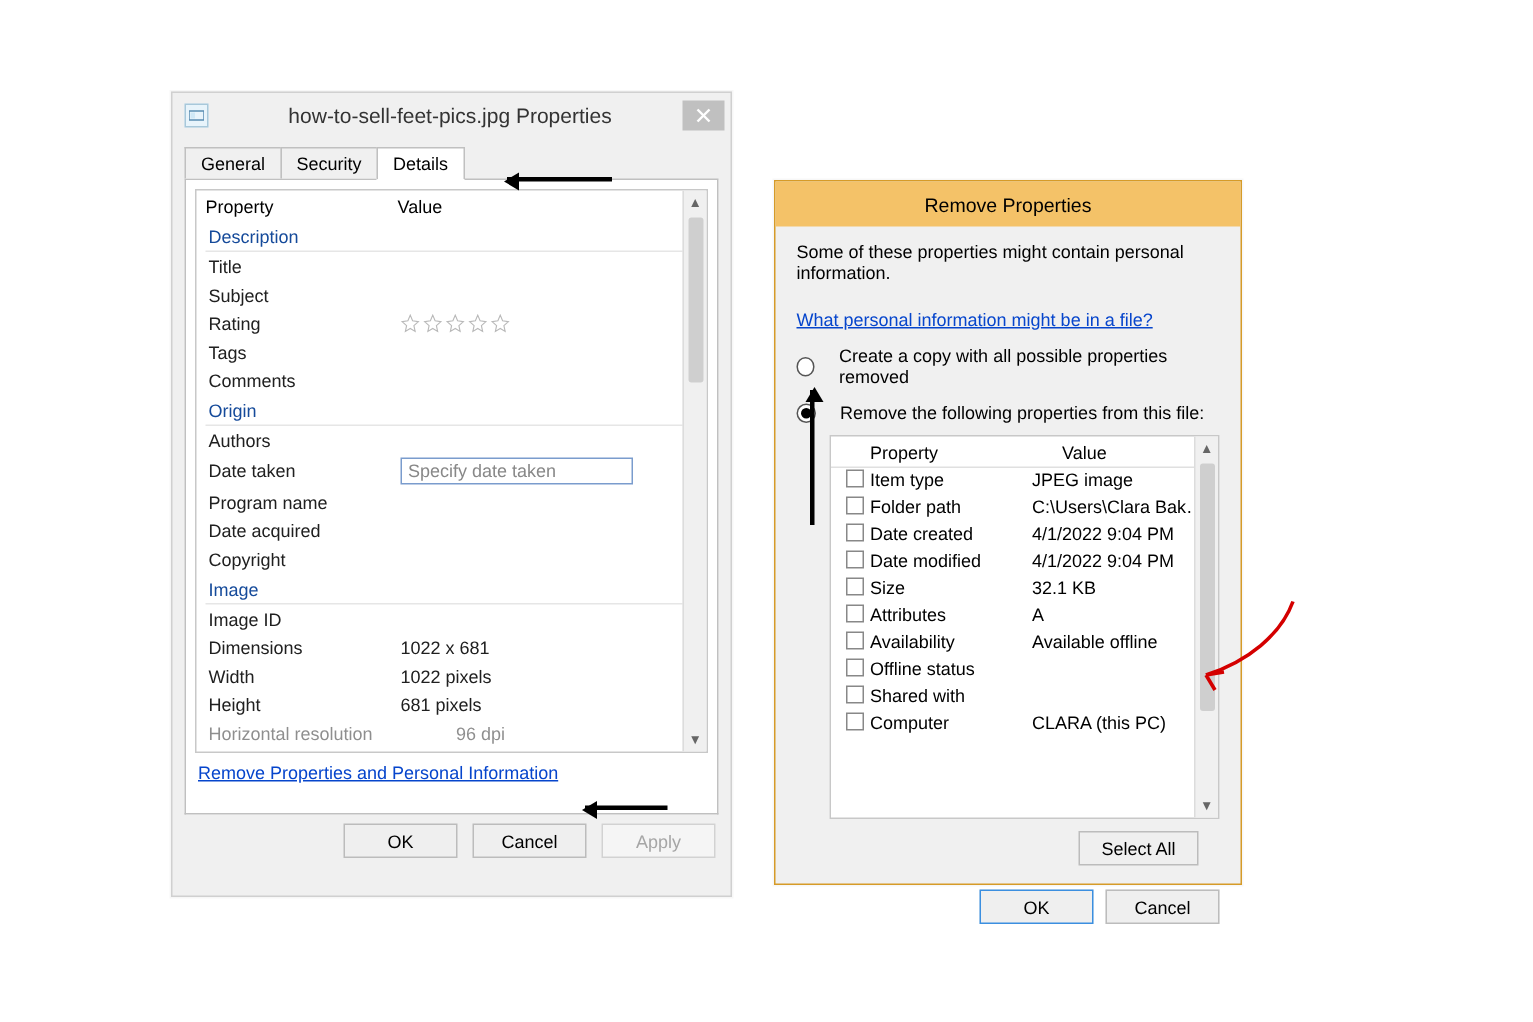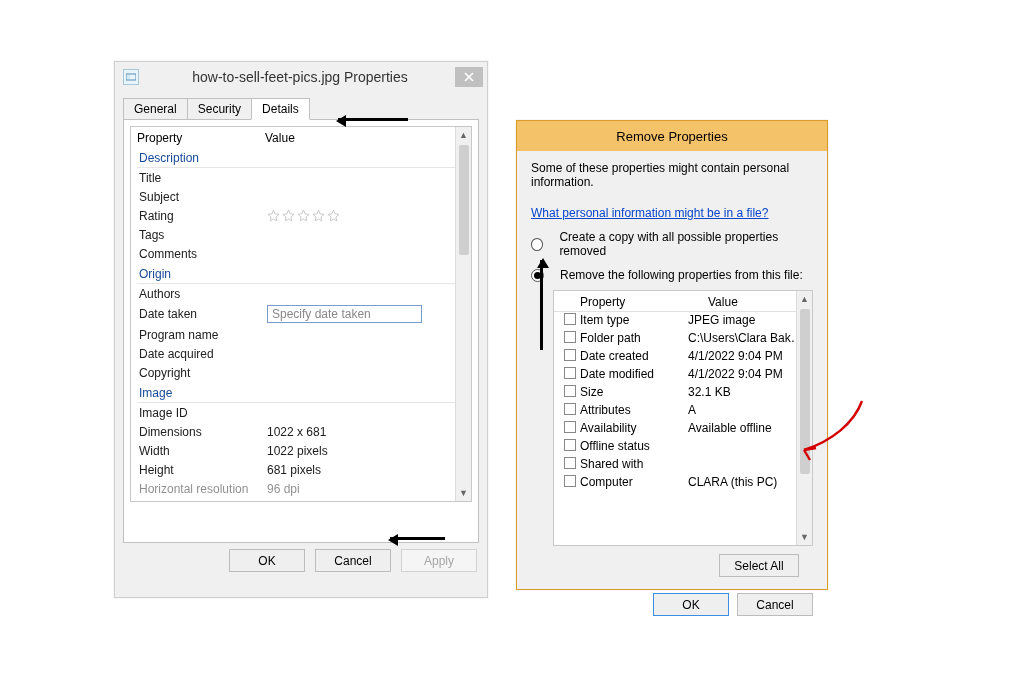--- a/index.html
+++ b/index.html
@@ -328,32 +328,33 @@
               <div class="v">1022 x 681</div>
             </div>
           <div class="row">
               <div class="k">Width</div>
               <div class="v">1022 pixels</div>
             </div>
           <div class="row">
               <div class="k">Height</div>
               <div class="v">681 pixels</div>
             </div>
-          <div class="row" style="opacity:.5;">
+          <div class="row" style="opacity:.5;gap:37px;">
               <div class="k">Horizontal resolution</div>
               <div class="v">96 dpi</div>
             </div>
         </div>
         <div class="scrollfake">
           <div class="arrow">▲</div>
           <div class="thumb" style="height:110px;"></div>
           <div style="flex:1"></div>
           <div class="arrow">▼</div>
         </div>
       </div>
+      <div class="linkrow">Remove Properties and Personal Information</div>
     </div>
 
     <div class="btnbar">
       <div class="btn">OK</div>
       <div class="btn">Cancel</div>
       <div class="btn disabled">Apply</div>
     </div>
   </div>
 
   <div class="dlg dlg-remove">

